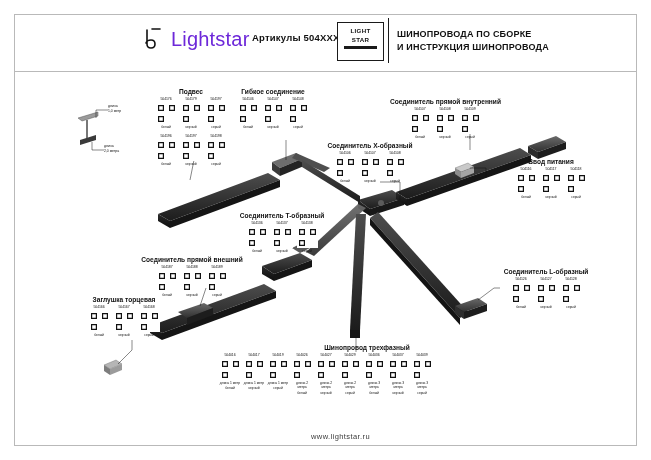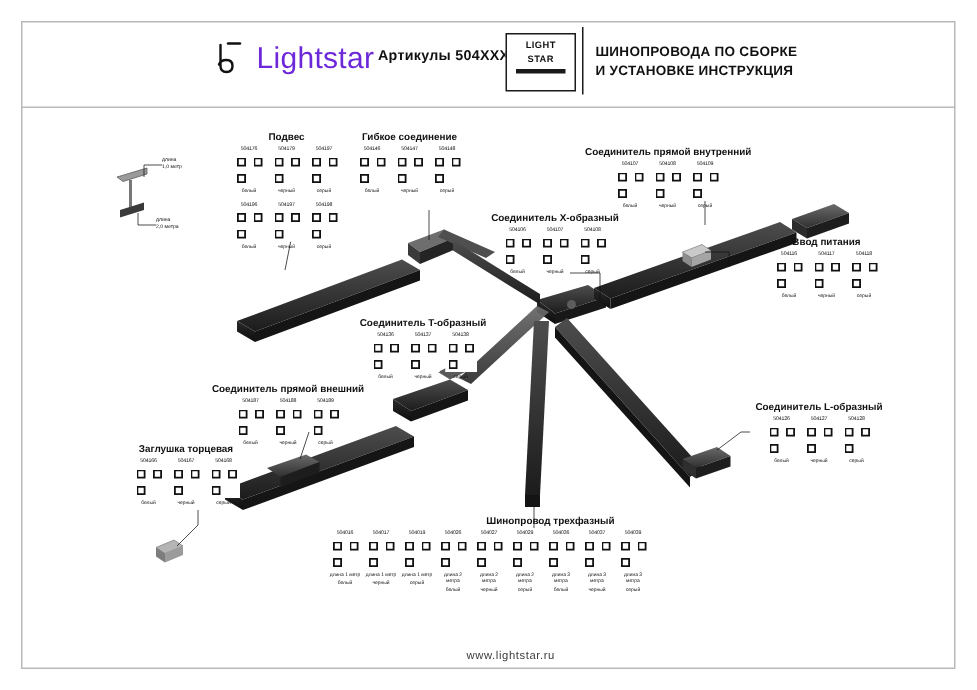--- a/index.html
+++ b/index.html
@@ -80,21 +80,21 @@
   <div class="lsbox">
     <div class="l1">LIGHT</div>
     <div>STAR</div>
     <div class="bar"></div>
   </div>
 
   <div class="vrule"></div>
 
   <div class="instr">
     <div>ШИНОПРОВОДА ПО СБОРКЕ</div>
-    <div>И УСТАНОВКЕ ИНСТРУКЦИЯ</div>
+    <div>И ИНСТРУКЦИЯ ШИНОПРОВОДА</div>
   </div>
 
   <svg id="art" viewBox="0 0 651 460">
     <defs>
       <linearGradient id="railTop" x1="0" y1="0" x2="0" y2="1">
         <stop offset="0" stop-color="#4d4d4d"></stop>
         <stop offset="1" stop-color="#1c1c1c"></stop>
       </linearGradient>
       <linearGradient id="railSide" x1="0" y1="0" x2="0" y2="1">
         <stop offset="0" stop-color="#2a2a2a"></stop>

